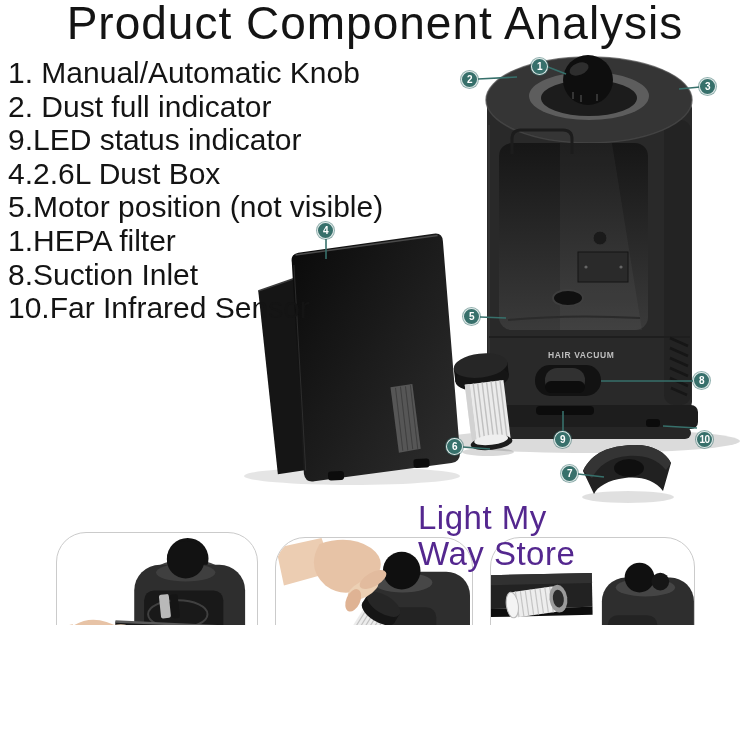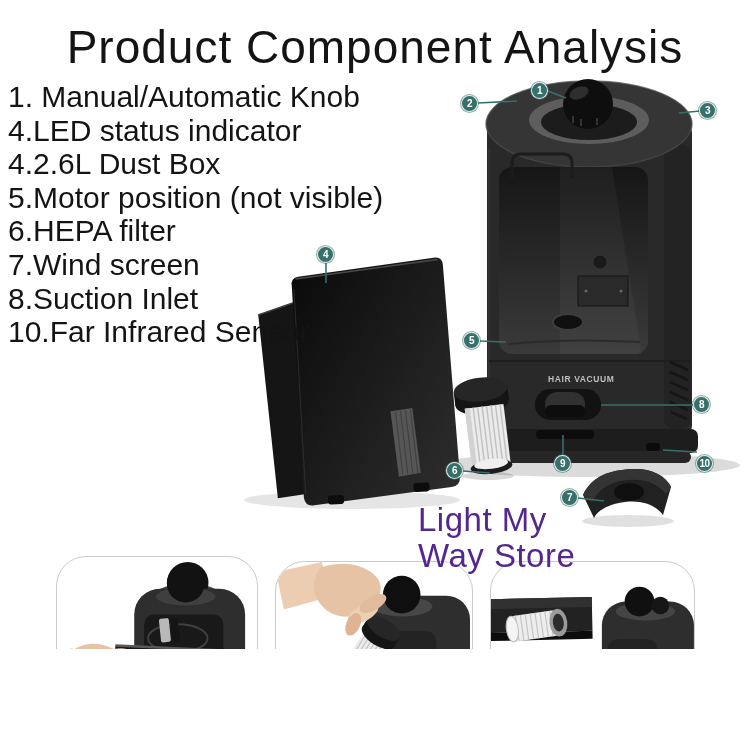--- a/index.html
+++ b/index.html
@@ -1,37 +1,37 @@
 <!DOCTYPE html>
 <html><head>
 <meta charset="utf-8">
 <style>
   html,body{margin:0;padding:0;background:#ffffff;}
   .page{
     position:relative;width:750px;height:625px;background:#ffffff;overflow:hidden;
-    font-family:"Liberation Sans", sans-serif;color:#141414;margin-top:24px;
+    font-family:"Liberation Sans", sans-serif;color:#141414;
   }
   .title{
     position:absolute;top:-4px;left:0;width:750px;text-align:center;
     font-size:46px;font-weight:400;letter-spacing:1px;color:#141414;margin:0;line-height:54px;
   }
   .component-list{
     position:absolute;left:8px;top:56px;margin:0;padding:0;list-style:none;
     font-size:30px;line-height:33.6px;color:#141414;white-space:nowrap;z-index:3;
   }
   .illus{position:absolute;left:0;top:50px;width:750px;height:480px;z-index:1;pointer-events:none;}
   .callout{
     position:absolute;width:17px;height:17px;border-radius:50%;
     background:#37706b;border:1px solid rgba(255,255,255,0.85);
     box-shadow:0 0 0 1px rgba(55,112,107,0.55);
     color:#ffffff;font-size:10px;font-weight:bold;letter-spacing:-0.5px;
     display:flex;align-items:center;justify-content:center;z-index:4;box-sizing:border-box;
   }
   .store{
-    position:absolute;left:418px;top:478px;z-index:6;
+    position:absolute;left:418px;top:500px;z-index:6;
     font-size:33px;line-height:36px;color:#54278f;letter-spacing:0.5px;
   }
   .card{
     position:absolute;background:#ffffff;border:1.5px solid #cbcbcb;border-radius:30px;
     overflow:hidden;z-index:2;box-sizing:border-box;
   }
   .card svg{display:block;width:100%;height:100%;}
   .card1{left:56px;top:532px;width:202px;height:202px;}
   .card2{left:275px;top:537px;width:198px;height:193px;}
   .card3{left:490px;top:537px;width:205px;height:192px;}
@@ -40,25 +40,25 @@
 </style>
 </head>
 <body>
 
 <div class="page">
 
   <h1 class="title">Product Component Analysis</h1>
 
   <ol class="component-list">
     <li>1. Manual/Automatic Knob</li>
-    <li>4.LED status indicator</li>
+    <li>2. Dust full indicator</li>
+    <li>9.LED status indicator</li>
     <li>4.2.6L Dust Box</li>
     <li>5.Motor position (not visible)</li>
-    <li>6.HEPA filter</li>
-    <li>7.Wind screen</li>
+    <li>1.HEPA filter</li>
     <li>8.Suction Inlet</li>
     <li>10.Far Infrared Sensor</li>
   </ol>
 
   <svg class="illus" viewBox="0 50 750 480" aria-hidden="true">
     <defs>
       <linearGradient id="cavityGrad" x1="0" y1="0" x2="0" y2="1">
         <stop offset="0" stop-color="#161616"></stop>
           <stop offset="1" stop-color="#3a3a3a"></stop>
       </linearGradient>

